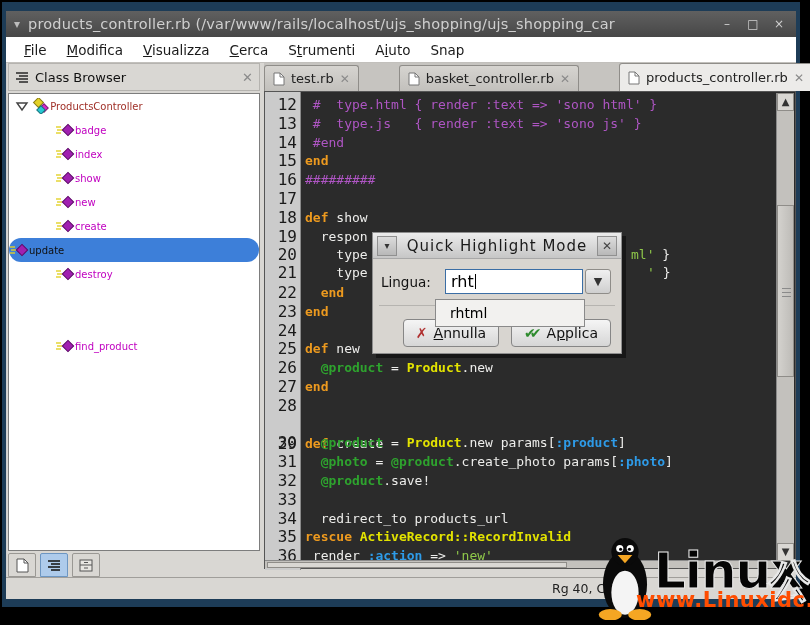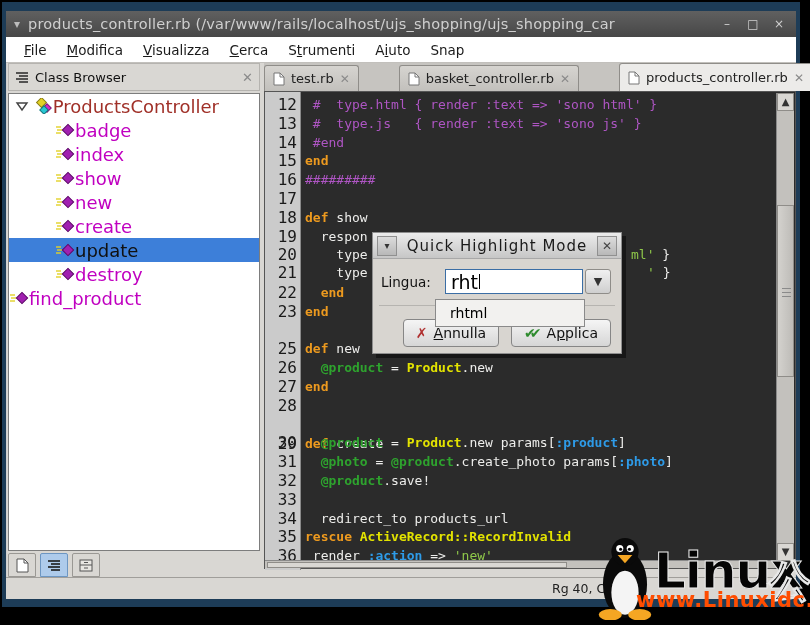--- a/index.html
+++ b/index.html
@@ -33,21 +33,21 @@
 
   
   .sidebar { position:absolute; left:0; top:0; width:256px; height:514px; }
   .sidebar-header { position:absolute; left:2px; top:0; width:252px; height:28px;
                     display:flex; align-items:center; background:#d9d7d3;
                     border:1px solid #b5b3af; padding:0 6px; }
   .sidebar-header .hdr-label { flex:1; font-size:13px; color:#111; padding-left:6px; }
   .x-icon { color:#8a8a8a; font-size:13px; font-weight:bold; }
   .tree-panel { position:absolute; left:2px; top:30px; width:252px; height:458px;
                 background:#fff; border:1px solid #7d7d7d; overflow:hidden; }
-  .tree-row { position:relative; height:24px; display:flex; align-items:center; font-size:18px;text-align:right; }
+  .tree-row { position:relative; height:24px; display:flex; align-items:center; font-size:10px;text-align:right; }
   .tree-row.sel { background:#3d7fd9; }
   .tree-row .lbl-class { color:#a03028; }
   .tree-row .lbl-method { color:#c000c0; }
   .tree-row.sel .lbl-method { color:#101010; }
   .tree-row svg { flex:0 0 auto; }
 
   .side-tabs { position:absolute; left:2px; top:490px; height:24px; display:flex; gap:4px; }
   .side-tab { width:28px; height:24px; border:1px solid #9a9894; background:#d9d7d3;
               display:flex; align-items:center; justify-content:center; border-radius:2px 2px 0 0; }
   .side-tab.sel { background:#aecbeb; border-color:#6d96c2; }
@@ -103,21 +103,21 @@
   .dlg-menu-btn { width:20px; height:20px; margin-left:4px; border:1px solid #909090;
                   background:linear-gradient(#dcdcdc,#b8b8b8); text-align:center; font-size:10px;
                   line-height:18px; color:#333; }
   .dlg-title .dlg-caption { flex:1; text-align:center; font-size:15px; color:#1a1a1a; letter-spacing:1px; }
   .dlg-close { width:20px; height:20px; margin-right:4px; border:1px solid #909090;
                background:linear-gradient(#dcdcdc,#b8b8b8); text-align:center; font-size:12px;
                line-height:18px; color:#444; font-weight:bold; }
   .dlg-row { position:absolute; left:8px; top:36px; display:flex; align-items:center; }
   .dlg-label { font-size:13.5px; color:#111; width:64px; }
   .combo-entry { width:138px; height:25px; background:#fff; border:1px solid #3b6ea5;
-                 font-family:"DejaVu Sans", sans-serif; font-size:19px; color:#000;
+                 font-family:"DejaVu Sans", sans-serif; font-size:16px; color:#000;
                  display:flex; align-items:center; padding-left:5px; }
   .caret { display:inline-block; width:1px; height:15px; background:#000; margin-left:1px; }
   .combo-btn { width:26px; height:25px; margin-left:2px; border:1px solid #8f8d89; border-radius:3px;
                background:linear-gradient(#f0f0f0,#cfcfcf); text-align:center; font-size:11px;
                line-height:23px; color:#333; }
   .dlg-sep { position:absolute; left:6px; top:72px; width:236px; border-top:1px solid #b6b4b0; }
   .dlg-buttons { position:absolute; left:0; top:86px; width:248px; display:flex; justify-content:flex-end;
                  gap:12px; padding-right:10px; }
   .dlg-btn { height:28px; padding:0 12px; border:1px solid #868686; border-radius:4px;
              background:linear-gradient(#f5f5f5,#d6d6d6); font-size:14px; color:#111;
@@ -241,21 +241,21 @@
               <svg width="20" height="14">
                 <g stroke="#e3d227" stroke-width="1.4">
                   <line x1="1" y1="4" x2="6" y2="4"></line>
                   <line x1="2" y1="7" x2="7" y2="7"></line>
                   <line x1="1" y1="10" x2="6" y2="10"></line>
                 </g>
                 <rect x="9" y="3" width="8" height="8" fill="#a020b0" stroke="#5c0a66" transform="rotate(45 13 7)"></rect>
               </svg>
               <span class="lbl-method"> create</span>
             </div>
-            <div class="tree-row sel" style="padding-left: 46px;">
+            <div class="tree-row sel" style=" border-radius: 12px;">
               <svg width="20" height="14">
                 <g stroke="#e3d227" stroke-width="1.4">
                   <line x1="1" y1="4" x2="6" y2="4"></line>
                   <line x1="2" y1="7" x2="7" y2="7"></line>
                   <line x1="1" y1="10" x2="6" y2="10"></line>
                 </g>
                 <rect x="9" y="3" width="8" height="8" fill="#a020b0" stroke="#5c0a66" transform="rotate(45 13 7)"></rect>
               </svg>
               <span class="lbl-method"> update</span>
             </div>
@@ -263,21 +263,21 @@
               <svg width="20" height="14">
                 <g stroke="#e3d227" stroke-width="1.4">
                   <line x1="1" y1="4" x2="6" y2="4"></line>
                   <line x1="2" y1="7" x2="7" y2="7"></line>
                   <line x1="1" y1="10" x2="6" y2="10"></line>
                 </g>
                 <rect x="9" y="3" width="8" height="8" fill="#a020b0" stroke="#5c0a66" transform="rotate(45 13 7)"></rect>
               </svg>
               <span class="lbl-method"> destroy</span>
             </div>
-            <div class="tree-row" style="">
+            <div class="tree-row" style="padding-left: 46px; margin-top: 48px;">
               <svg width="20" height="14">
                 <g stroke="#e3d227" stroke-width="1.4">
                   <line x1="1" y1="4" x2="6" y2="4"></line>
                   <line x1="2" y1="7" x2="7" y2="7"></line>
                   <line x1="1" y1="10" x2="6" y2="10"></line>
                 </g>
                 <rect x="9" y="3" width="8" height="8" fill="#a020b0" stroke="#5c0a66" transform="rotate(45 13 7)"></rect>
               </svg>
               <span class="lbl-method"> find_product</span>
             </div>
@@ -345,20 +345,21 @@
               <div class="code-line" style="top: 40.6px;"><span class="num">14</span><span class="code"><span class="tk-cm"> #end</span></span></div>
               <div class="code-line" style="top: 59.4px;"><span class="num">15</span><span class="code"><span class="tk-kw">end</span></span></div>
               <div class="code-line" style="top: 78.2px;"><span class="num">16</span><span class="code"><span class="tk-cm">#########</span></span></div>
               <div class="code-line" style="top: 97px;"><span class="num">17</span><span class="code"></span></div>
               <div class="code-line" style="top: 115.8px;"><span class="num">18</span><span class="code"><span class="tk-kw">def</span><span class="tk-pl"> show</span></span></div>
               <div class="code-line" style="top: 134.6px;"><span class="num">19</span><span class="code"><span class="tk-pl">  respon</span></span></div>
               <div class="code-line" style="top: 153.4px;"><span class="num">20</span><span class="code"><span class="tk-pl">    type</span><span class="abs-frag" style="left: 326px;"><span class="tk-st">ml'</span><span class="tk-pl"> }</span></span></span></div>
               <div class="code-line" style="top: 171px; padding-left: 46px;"><span class="num">21</span><span class="code"><span class="tk-pl">    type</span><span class="abs-frag" style="left: 342px;"><span class="tk-st">'</span><span class="tk-pl"> }</span></span></span></div>
               <div class="code-line" style="top: 191px;"><span class="num">22</span><span class="code"><span class="tk-kw">  end</span></span></div>
               <div class="code-line" style="top: 209.8px;"><span class="num">23</span><span class="code"><span class="tk-kw">end</span></span></div>
+              <div class="code-line" style="top: 228.6px;"><span class="num">24</span><span class="code"></span></div>
               <div class="code-line" style="top: 247.4px;"><span class="num">25</span><span class="code"><span class="tk-kw">def</span><span class="tk-pl"> new</span></span></div>
               <div class="code-line" style="top: 266.2px;"><span class="num">26</span><span class="code"><span class="tk-pl">  </span><span class="tk-iv">@product</span><span class="tk-pl"> = </span><span class="tk-cl">Product</span><span class="tk-pl">.new</span></span></div>
               <div class="code-line" style="top: 285px;"><span class="num">27</span><span class="code"><span class="tk-kw">end</span></span></div>
               <div class="code-line" style="top: 303.8px;"><span class="num">28</span><span class="code"></span></div>
               <div class="code-line" style="top: 342px;"><span class="num">29</span><span class="code"><span class="tk-kw">def</span><span class="tk-pl"> create</span></span></div>
               <div class="code-line" style="top: 341.4px;"><span class="num">30</span><span class="code"><span class="tk-pl">  </span><span class="tk-iv">@product</span><span class="tk-pl"> = </span><span class="tk-cl">Product</span><span class="tk-pl">.new params[</span><span class="tk-sy">:product</span><span class="tk-pl">]</span></span></div>
               <div class="code-line" style="top: 360.2px;"><span class="num">31</span><span class="code"><span class="tk-pl">  </span><span class="tk-iv">@photo</span><span class="tk-pl"> = </span><span class="tk-iv">@product</span><span class="tk-pl">.create_photo params[</span><span class="tk-sy">:photo</span><span class="tk-pl">]</span></span></div>
               <div class="code-line" style="top: 379px;"><span class="num">32</span><span class="code"><span class="tk-pl">  </span><span class="tk-iv">@product</span><span class="tk-pl">.save!</span></span></div>
               <div class="code-line" style="top: 397.8px;"><span class="num">33</span><span class="code"></span></div>
               <div class="code-line" style="top: 416.6px;"><span class="num">34</span><span class="code"><span class="tk-pl">  redirect_to products_url</span></span></div>

